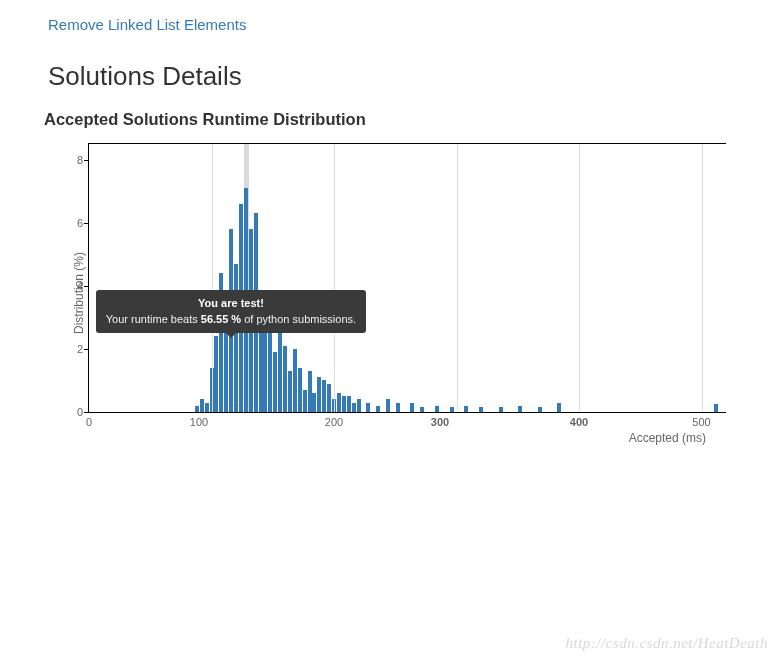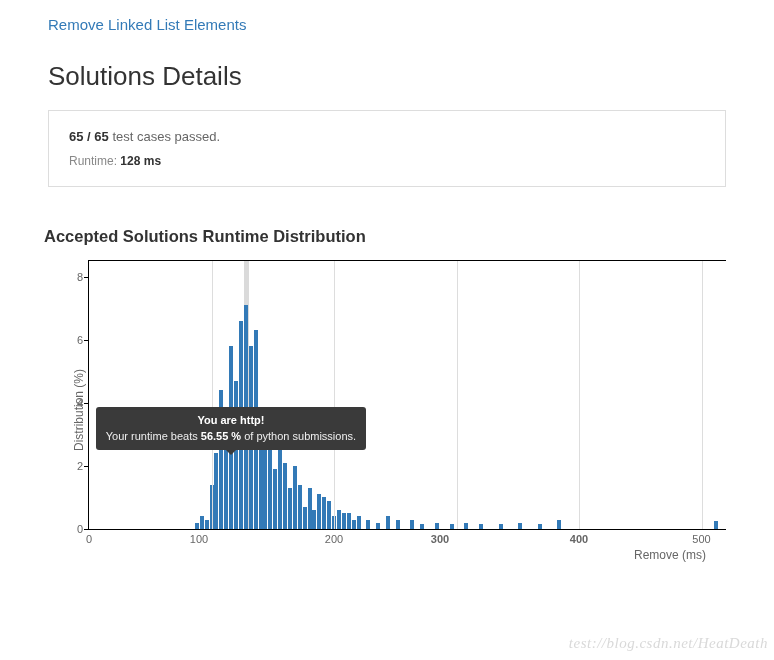--- a/index.html
+++ b/index.html
@@ -165,28 +165,20 @@
     }
   </style>
 </head>
 <body>
 
 <div class="container">
   <a href="#" class="problem-link">Remove Linked List Elements</a>
 
   <h1 class="page-title">Solutions Details</h1>
 
-  <div class="stats-box">
-    <div class="test-cases-line">
-      <b><span>65</span> / <span>65</span></b><span> test cases passed.</span>
-    </div>
-    <div class="runtime-line">
-      <span>Runtime: </span><b>128 ms</b>
-    </div>
-  </div>
 
   <h2 class="chart-title">Accepted Solutions Runtime Distribution</h2>
 
   <div class="chart-wrap">
     <div class="ylabel">Distribution (%)</div>
     <div class="chart-area" id="chart-area">
       <div class="bars" id="bars">
           <div class="you-here-marker" style="left: 154.8px; height: 268px;"></div>
           <div class="bar" style="left: 105.8px; height: 6.30588px;"></div>
           <div class="bar" style="left: 110.7px; height: 12.6118px;"></div>
@@ -232,21 +224,21 @@
           <div class="bar" style="left: 360.6px; height: 4.72941px;"></div>
           <div class="bar" style="left: 375.3px; height: 6.30588px;"></div>
           <div class="bar" style="left: 390px; height: 4.72941px;"></div>
           <div class="bar" style="left: 409.6px; height: 4.72941px;"></div>
           <div class="bar" style="left: 429.2px; height: 6.30588px;"></div>
           <div class="bar" style="left: 448.8px; height: 4.72941px;"></div>
           <div class="bar" style="left: 468.4px; height: 9.45882px;"></div>
           <div class="bar" style="left: 625.2px; height: 7.88235px;"></div>
         </div>
       <div class="tooltip" id="tooltip" style="left: 6.8px; bottom: 78.8235px;">
-        <b>You are http!</b><br>
+        <b>You are test!</b><br>
         <span>Your runtime beats </span><b>56.55 %</b><span> of python submissions.</span>
         <div class="tooltip-arrow"></div>
       </div>
     <div class="xtick" style="left: 0px;">0</div>
         <div class="gridline-v" style="left: 122.5px;"></div>
         <div class="xtick" style="left: 110px;">100</div>
         <div class="gridline-v" style="left: 245px;"></div>
         <div class="xtick" style="left: 245px;">200</div>
         <div class="gridline-v" style="left: 367.5px;"></div>
         <div class="xtick" style="left: 351px; font-weight: bold;">300</div>
@@ -258,18 +250,18 @@
         <div class="ytick-mark" style="top: 268px;"></div>
         <div class="ytick" style="top: 204.941px;">2</div>
         <div class="ytick-mark" style="top: 204.941px;"></div>
         <div class="ytick" style="top: 141.882px;">4</div>
         <div class="ytick-mark" style="top: 141.882px;"></div>
         <div class="ytick" style="top: 78.8235px;">6</div>
         <div class="ytick-mark" style="top: 78.8235px;"></div>
         <div class="ytick" style="top: 15.7647px;">8</div>
         <div class="ytick-mark" style="top: 15.7647px;"></div>
       </div>
-    <div class="xlabel">Remove (ms)</div>
+    <div class="xlabel">Accepted (ms)</div>
   </div>
 
 </div>
 
-<div class="watermark">test://blog.csdn.net/HeatDeath</div>
+<div class="watermark">http://csdn.csdn.net/HeatDeath</div>
 
 </body></html>

